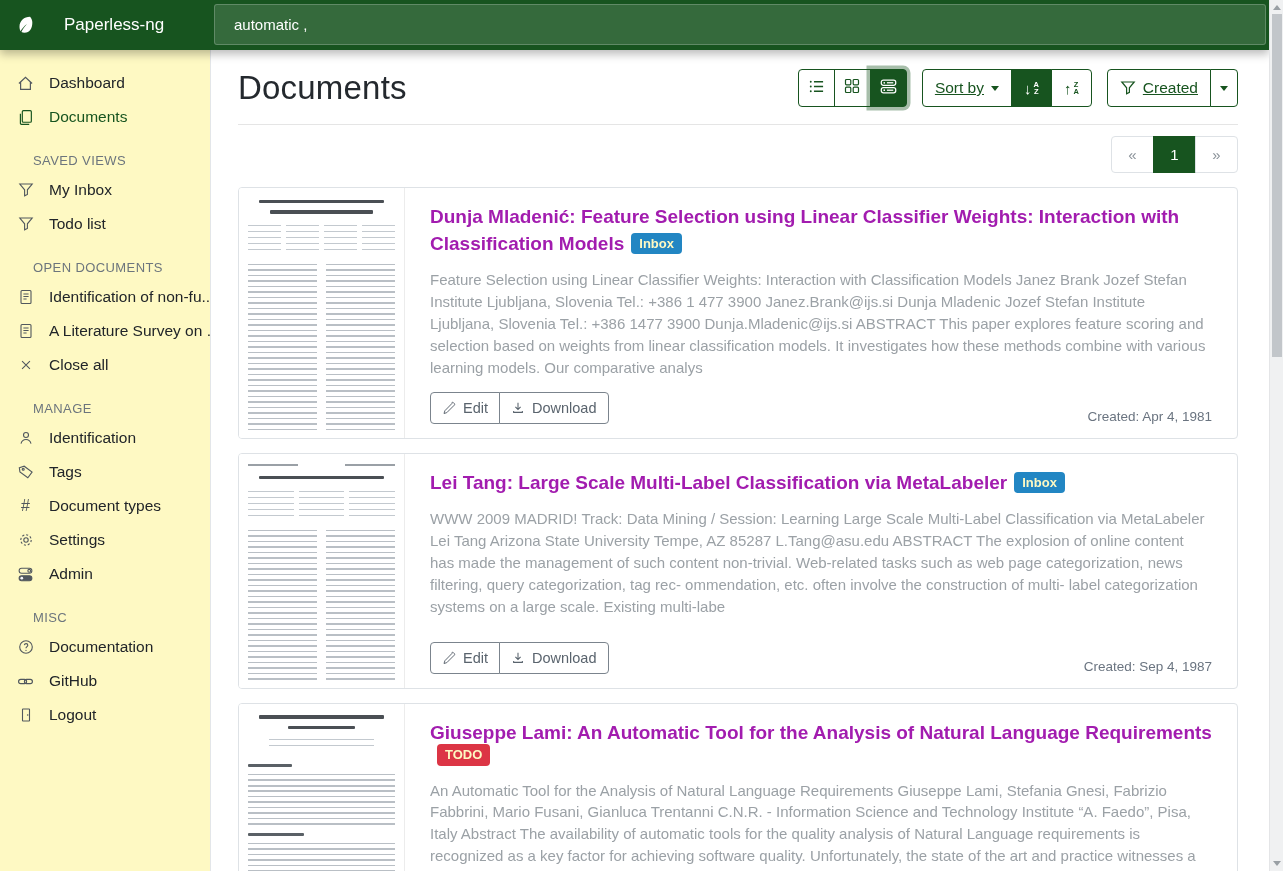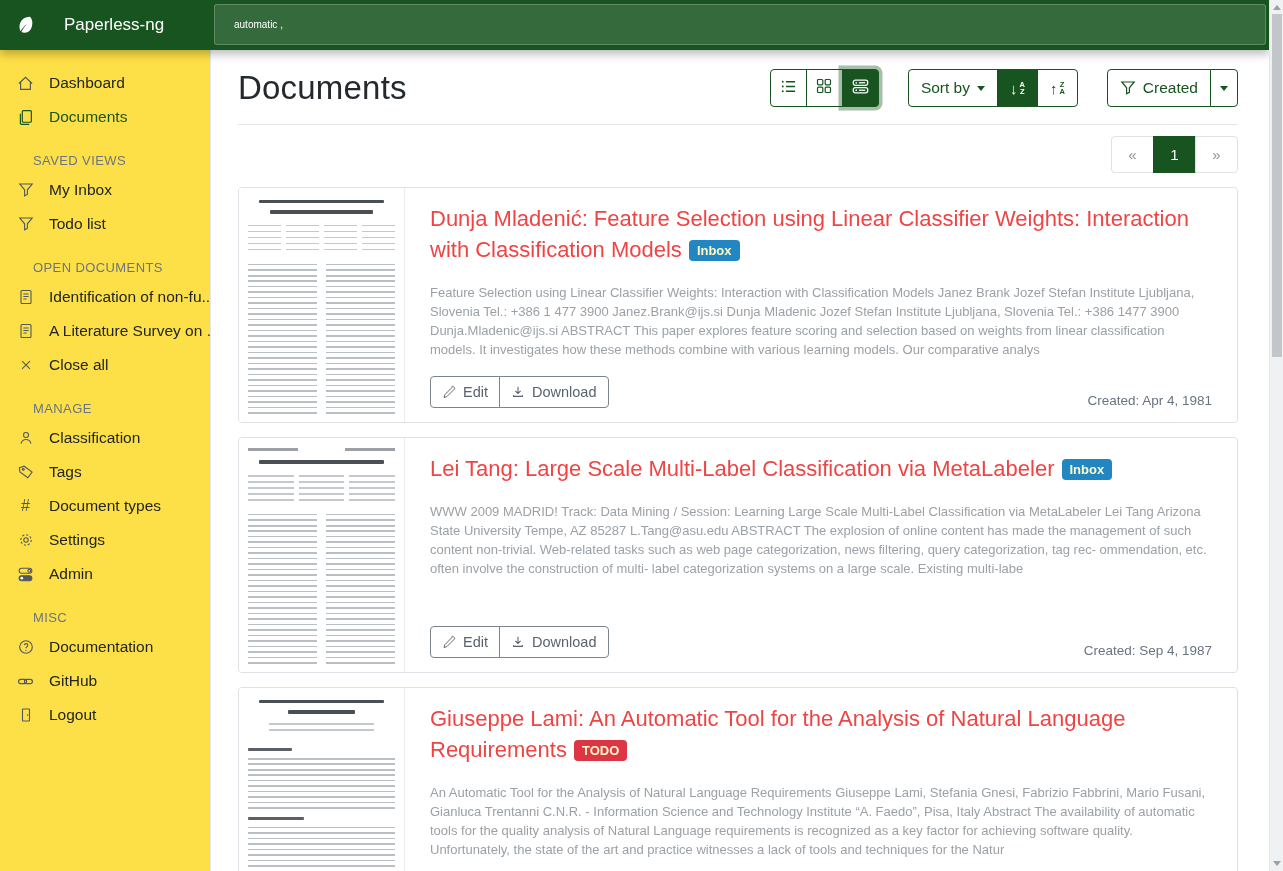--- a/index.html
+++ b/index.html
@@ -13,28 +13,28 @@
   .navbar {
     position:absolute; top:0; left:0; width:1269px; height:50px;
     background:#17541f; display:flex; align-items:stretch; z-index:30;
     box-shadow:0 4px 9px rgba(0,0,0,.28);
   }
   .brand { width:211px; display:flex; align-items:center; gap:28px; padding-left:14px; flex:0 0 211px; }
   .brand-name { color:#fff; font-size:17px; }
   .search-wrap { flex:1; display:flex; padding:4px 3px 5px 3px; }
   .search-input {
     flex:1; background:rgba(255,255,255,.13); border:1px solid rgba(255,255,255,.22);
-    border-radius:3px; color:#fff; font-size:10px; padding:0 19px; outline:none;
+    border-radius:3px; color:#fff; font-size:15px; padding:0 19px; outline:none;
     font-family:"Liberation Sans", sans-serif;
   }
 
   
   .sidebar {
     position:absolute; top:50px; left:0; width:211px; bottom:0;
-    background:#fde047; border-right:1px solid #e3e6e9; padding-top:16px;
+    background:#fef9c3; border-right:1px solid #e3e6e9; padding-top:16px;
   }
   .side-item {
     display:flex; align-items:center; gap:15px; padding:8px 10px 8px 17px;
     font-size:15.5px; color:#212529; cursor:pointer; white-space:nowrap; overflow:hidden;
   }
   .side-item .ic { width:17px; height:17px; flex:0 0 17px; display:flex; align-items:center; justify-content:center; color:#51585e; }
   .side-item.active, .side-item.active .ic { color:#17541f; }
   .side-heading {
     font-size:13px; color:#6c757d; padding:19px 33px 5px; letter-spacing:.4px;
   }
@@ -48,21 +48,21 @@
   .header-row { display:flex; justify-content:space-between; align-items:center; margin-top:19px; }
   .page-title { font-size:33px; font-weight:400; color:#24292e; margin:0; letter-spacing:.2px; }
   .toolbar { display:flex; gap:13px; align-items:center; }
 
   .btn-group { display:inline-flex; }
   .btn {
     height:38px; display:flex; align-items:center; justify-content:center; gap:7px;
     border:1px solid #17541f; background:#fff; color:#17541f; font-size:15.5px;
     cursor:pointer; margin-left:-1px; font-family:"Liberation Sans", sans-serif; padding:0 12px;
   }
-  .btn-group .btn:first-child { margin-left:16px; border-radius:4px 0 0 4px; }
+  .btn-group .btn:first-child { margin-left:2px; border-radius:4px 0 0 4px;text-decoration:underline; }
   .btn-group .btn:last-child { border-radius:0 4px 4px 0; }
   .btn.vbtn { width:37px; padding:0; }
   .btn.solid { background:#17541f; color:#fff; }
   .btn.ring { position:relative; z-index:2; box-shadow:0 0 0 3.5px rgba(23,84,31,.38); border-radius:4px; }
   .caret { width:0; height:0; border-left:4.5px solid transparent; border-right:4.5px solid transparent; border-top:5px solid currentColor; display:inline-block; }
   .sorticon { display:flex; align-items:center; gap:2px; }
   .sorticon .arr { font-size:15px; line-height:1; }
   .sorticon .ll { display:flex; flex-direction:column; font-size:7.5px; line-height:7px; font-weight:700; }
 
   .rule { border:0; border-top:1px solid rgba(0,0,0,.1); margin:17px 0 0; }
@@ -94,26 +94,26 @@
   .c4 { grid-template-columns:repeat(4,1fr); }
   .c3 { grid-template-columns:repeat(3,1fr); }
   .acol { height:28px; background:repeating-linear-gradient(to bottom,#c3c9cf 0 1.5px,transparent 1.5px 6px); }
   .aline { height:12px; width:72%; margin:4px auto 6px; background:repeating-linear-gradient(to bottom,#c3c9cf 0 1.5px,transparent 1.5px 6px); }
   .sect { height:3px; width:30%; background:#5a6066; margin:3px 0; border-radius:1px; }
   .body2 { flex:1; display:grid; grid-template-columns:1fr 1fr; gap:9px; }
   .body1 { flex:1; }
   .glines { background:repeating-linear-gradient(to bottom,#b9bfc5 0 1.5px,transparent 1.5px 5.5px); }
 
   .card-body { flex:1; padding:16px 25px 14px; display:flex; flex-direction:column; }
-  .doc-title { font-size:22px; line-height:1.4; color:#ef4444; text-decoration:none; }
+  .doc-title { font-size:19px; line-height:1.4; color:#a21caf; text-decoration:none;font-weight:bold; }
   .tag-badge {
     display:inline-block; font-size:13px; font-weight:700; color:#fef9c3;
     padding:4px 8px 3px; border-radius:4px; margin-left:7px; transform:translateY(-2px); line-height:1.1;
   }
-  .excerpt { font-size:13px; line-height:1.46; color:#9ba1a6; margin-top:18px; }
+  .excerpt { font-size:15px; line-height:1.46; color:#9ba1a6; margin-top:12px; }
   .card-bottom { margin-top:auto; padding-top:13px; display:flex; justify-content:space-between; align-items:flex-end; }
   .act-group { display:inline-flex; }
   .act-btn {
     height:32px; display:flex; align-items:center; gap:7px; padding:0 11px;
     background:#fff; border:1px solid #7b848d; color:#59636d; font-size:14.5px; cursor:pointer; margin-left:-1px;
     font-family:"Liberation Sans", sans-serif;
   }
   .act-group .act-btn:first-child { border-radius:4px 0 0 4px; margin-left:0; }
   .act-group .act-btn:last-child { border-radius:0 4px 4px 0; }
   .created { font-size:13.5px; color:#6a7480; }
@@ -207,21 +207,21 @@
   </div>
 
   <div class="side-heading">MANAGE</div>
   <div class="side-item">
     <span class="ic">
         <svg width="16" height="16" viewBox="0 0 16 16" fill="none" stroke="currentColor" stroke-width="1.1">
           <circle cx="8" cy="5" r="2.5"></circle>
           <path d="M3 13.6c.8-3.1 2.7-4.1 5-4.1s4.2 1 5 4.1"></path>
         </svg>
       </span>
-    <span>Classification</span>
+    <span>Identification</span>
   </div>
   <div class="side-item">
     <span class="ic">
         <svg width="16" height="16" viewBox="0 0 16 16" fill="none" stroke="currentColor" stroke-width="1.1">
           <path d="M2 2.8 7 2l7 7-5 5-7-7 0-4.2z" transform="rotate(-8 8 8)"></path>
           <circle cx="5.2" cy="5.2" r="1"></circle>
         </svg>
       </span>
     <span>Tags</span>
   </div>

